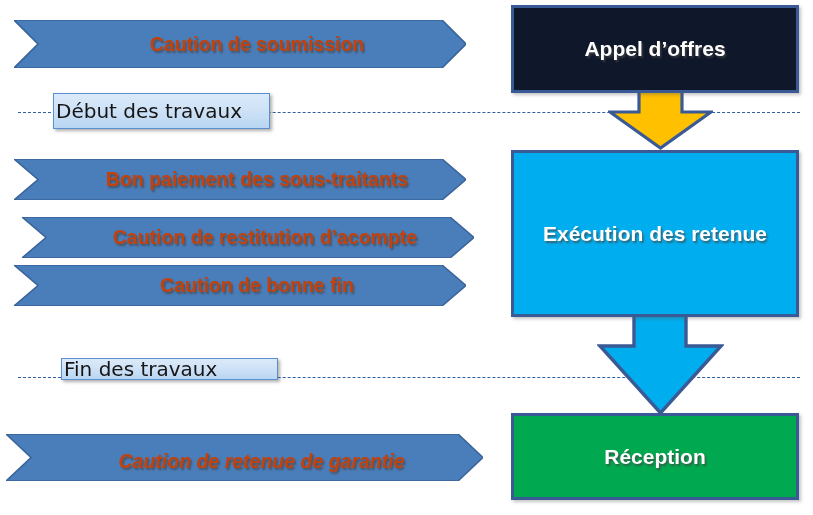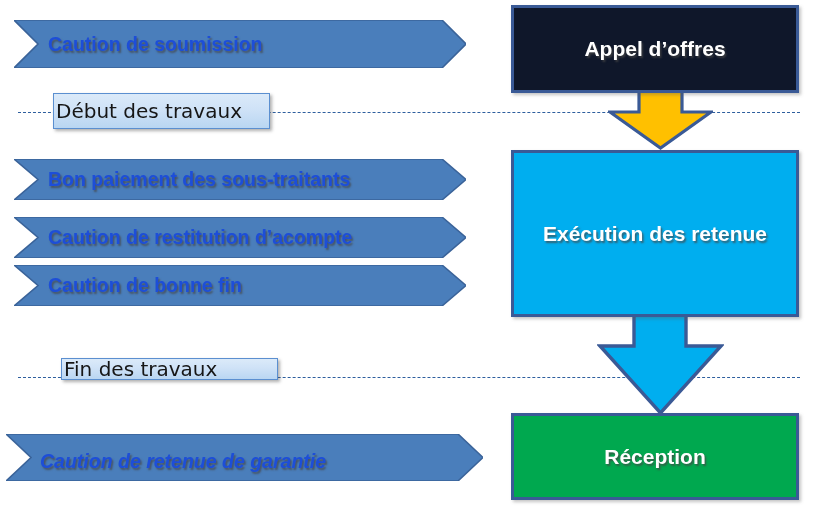--- a/index.html
+++ b/index.html
@@ -25,23 +25,24 @@
     position:absolute;
     display:flex;
     align-items:center;
     z-index:3;
   }
   .chev svg{position:absolute;left:0;top:0;}
   .chev .chev-label{
     position:relative;
     z-index:2;
     width:100%;
+    text-align:center;
     padding-left:34px;
     box-sizing:border-box;
-    color:#1d4ed8;
+    color:#c2410c;
     font-weight:bold;
     font-size:19.5px;
     letter-spacing:0px;
     text-shadow:1.5px 1.5px 2px rgba(70,70,70,.75);
     white-space:nowrap;
   }
 
   
   .milestone{
     position:absolute;
@@ -98,21 +99,21 @@
     <div class="chev-label">Caution de soumission</div>
   </div>
 
   <div class="chev" style="left:14px;top:159px;width:452px;height:41px;">
     <svg width="452" height="41" viewBox="0 0 452 41">
       <polygon points="0,0 428,0 452,20.5 428,41 0,41 24,20.5" fill="#4A7EBB" stroke="#3A6399" stroke-width="1.6"></polygon>
     </svg>
     <div class="chev-label">Bon paiement des sous-traitants</div>
   </div>
 
-  <div class="chev" style="left:14px;top:217px;width:452px;height:41px;">
+  <div class="chev" style="left:22px;top:217px;width:452px;height:41px;">
     <svg width="452" height="41" viewBox="0 0 452 41">
       <polygon points="0,0 428,0 452,20.5 428,41 0,41 24,20.5" fill="#4A7EBB" stroke="#3A6399" stroke-width="1.6"></polygon>
     </svg>
     <div class="chev-label">Caution de restitution d’acompte</div>
   </div>
 
   <div class="chev" style="left:14px;top:265px;width:452px;height:41px;">
     <svg width="452" height="41" viewBox="0 0 452 41">
       <polygon points="0,0 428,0 452,20.5 428,41 0,41 24,20.5" fill="#4A7EBB" stroke="#3A6399" stroke-width="1.6"></polygon>
     </svg>

